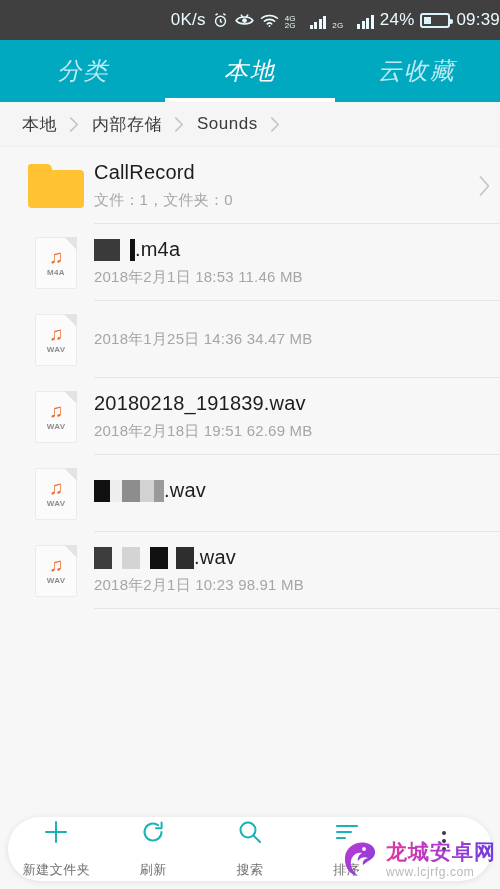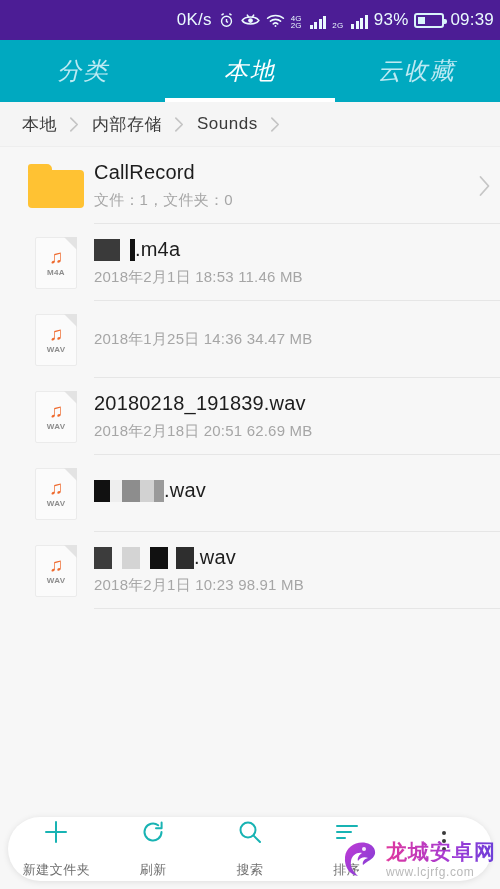--- a/index.html
+++ b/index.html
@@ -6,41 +6,41 @@
   html, body {
     width: 500px; height: 889px;
     font-family: "Liberation Sans", "DejaVu Sans", sans-serif;
     background: #f7f7f7;
     overflow: hidden;
   }
   .phone { position: relative; width: 500px; height: 889px; background: #f7f7f7; }
 
   
   .statusbar {
-    height: 40px; background: #4c1d95;
+    height: 40px; background: #404040;
     display: flex; align-items: center; justify-content: flex-end;
-    padding-right: 6px; gap: 6px;
+    padding-right: 0; gap: 6px;
     color: #ffffff; font-size: 17px; letter-spacing: .2px;
   }
   .sb-text { font-size: 17px; color: #eafafe; font-weight: 400; }
   .sb-icon { display: inline-flex; align-items: center; justify-content: center; }
   .sb-icon svg { display: block; }
   .battery {
     width: 30px; height: 15px; border: 2px solid #d9f4fa; border-radius: 3px;
     position: relative; display: inline-block;
   }
   .battery::after {
     content: ""; position: absolute; right: -5px; top: 4px;
     width: 3px; height: 5px; background: #d9f4fa; border-radius: 0 2px 2px 0;
   }
   .battery-fill { position: absolute; left: 2px; top: 2px; bottom: 2px; width: 7px; background: #d9f4fa; }
   .sig-bars { display: inline-flex; align-items: flex-end; gap: 1.5px; height: 15px; }
   .sig-bars i { display: block; width: 3px; background: #eafafe; }
   .netlabel { font-size: 8px; line-height: 7px; color: #eafafe; text-align: right; }
-  .dual { display: inline-flex; align-items: flex-end; gap: 8px; }
+  .dual { display: inline-flex; align-items: flex-end; gap: 14px; }
   .dual-col { display: flex; flex-direction: column; justify-content: flex-end; height: 17px; }
 
   
   .tabs {
     height: 62px; background: #00a9c0;
     display: flex; align-items: stretch; font-style: italic;
   }
   .tab {
     flex: 1; display: flex; align-items: center; justify-content: center;
     position: relative; color: #bdeaf3; font-size: 24px; letter-spacing: 2px;
@@ -193,21 +193,21 @@
           <span class="netlabel">2G</span>
         </span>
       <span class="sig-bars">
         <i style="height:5px"></i>
           <i style="height:8px"></i>
           <i style="height:11px"></i>
           <i style="height:14px"></i>
       </span>
     </span>
 
-    <span class="sb-text">93%</span>
+    <span class="sb-text">24%</span>
 
     <span class="battery">
       <span class="battery-fill"></span>
     </span>
 
     <span class="sb-text">09:39</span>
   </div>
 
   <div class="tabs">
     <div class="tab">
@@ -303,21 +303,21 @@
           <span class="fold"></span>
           <span class="note">♫</span>
           <span class="ext">WAV</span>
         </div>
       </div>
       <div class="meta">
         <div class="title">
           <span class="redactions"></span>
             <span class="txt">20180218_191839.wav</span>
         </div>
-        <div class="sub">2018年2月18日 20:51 62.69 MB</div>
+        <div class="sub">2018年2月18日 19:51 62.69 MB</div>
       </div>
       <div class="divider"></div>
     </div>
 
     <div class="row">
       <div class="icon-wrap">
         <div class="file-ic">
           <span class="fold"></span>
           <span class="note">♫</span>
           <span class="ext">WAV</span>

